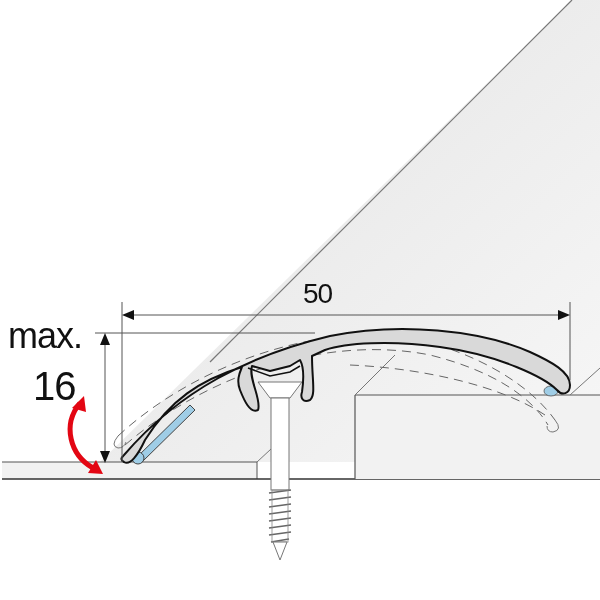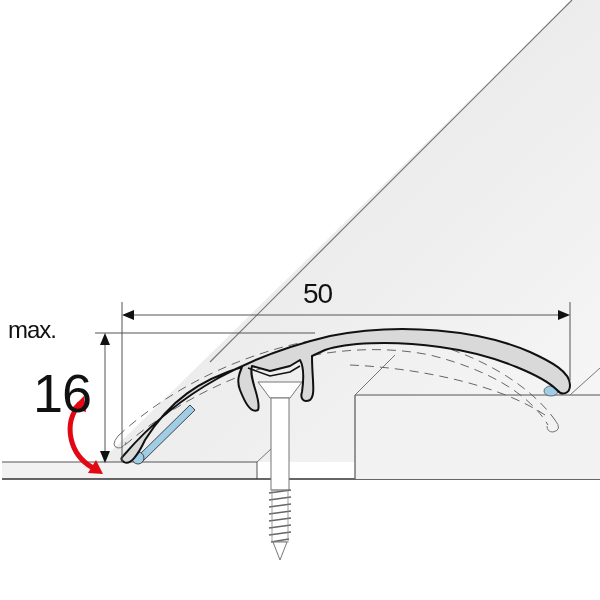--- a/index.html
+++ b/index.html
@@ -1,20 +1,20 @@
 <!DOCTYPE html>
 <html><head>
   <meta charset="utf-8">
   <style>
     html, body { margin: 0; padding: 0; background: #ffffff; }
     .canvas { position: relative; width: 600px; height: 600px; overflow: hidden; background: #ffffff; }
     svg { position: absolute; left: 0; top: 0; }
     .label { position: absolute; font-family: "Liberation Sans", sans-serif; color: #111111; line-height: 1; letter-spacing: -1px; }
-    .lbl-max { left: 8px; top: 318px; font-size: 24px; }
-    .lbl-16 { left: 33px; top: 366px; font-size: 54px; }
+    .lbl-max { left: 8px; top: 318px; font-size: 36px; }
+    .lbl-16 { left: 33px; top: 366px; font-size: 40px; }
     .lbl-50 { left: 303px; top: 280px; font-size: 28px; }
   </style>
 </head>
 <body>
 
 <div class="canvas">
   <svg width="600" height="600" viewBox="0 0 600 600">
     <defs>
       <linearGradient id="planeGrad" x1="0" y1="0" x2="1" y2="1">
         <stop offset="0" stop-color="#e2e2e2"></stop>

